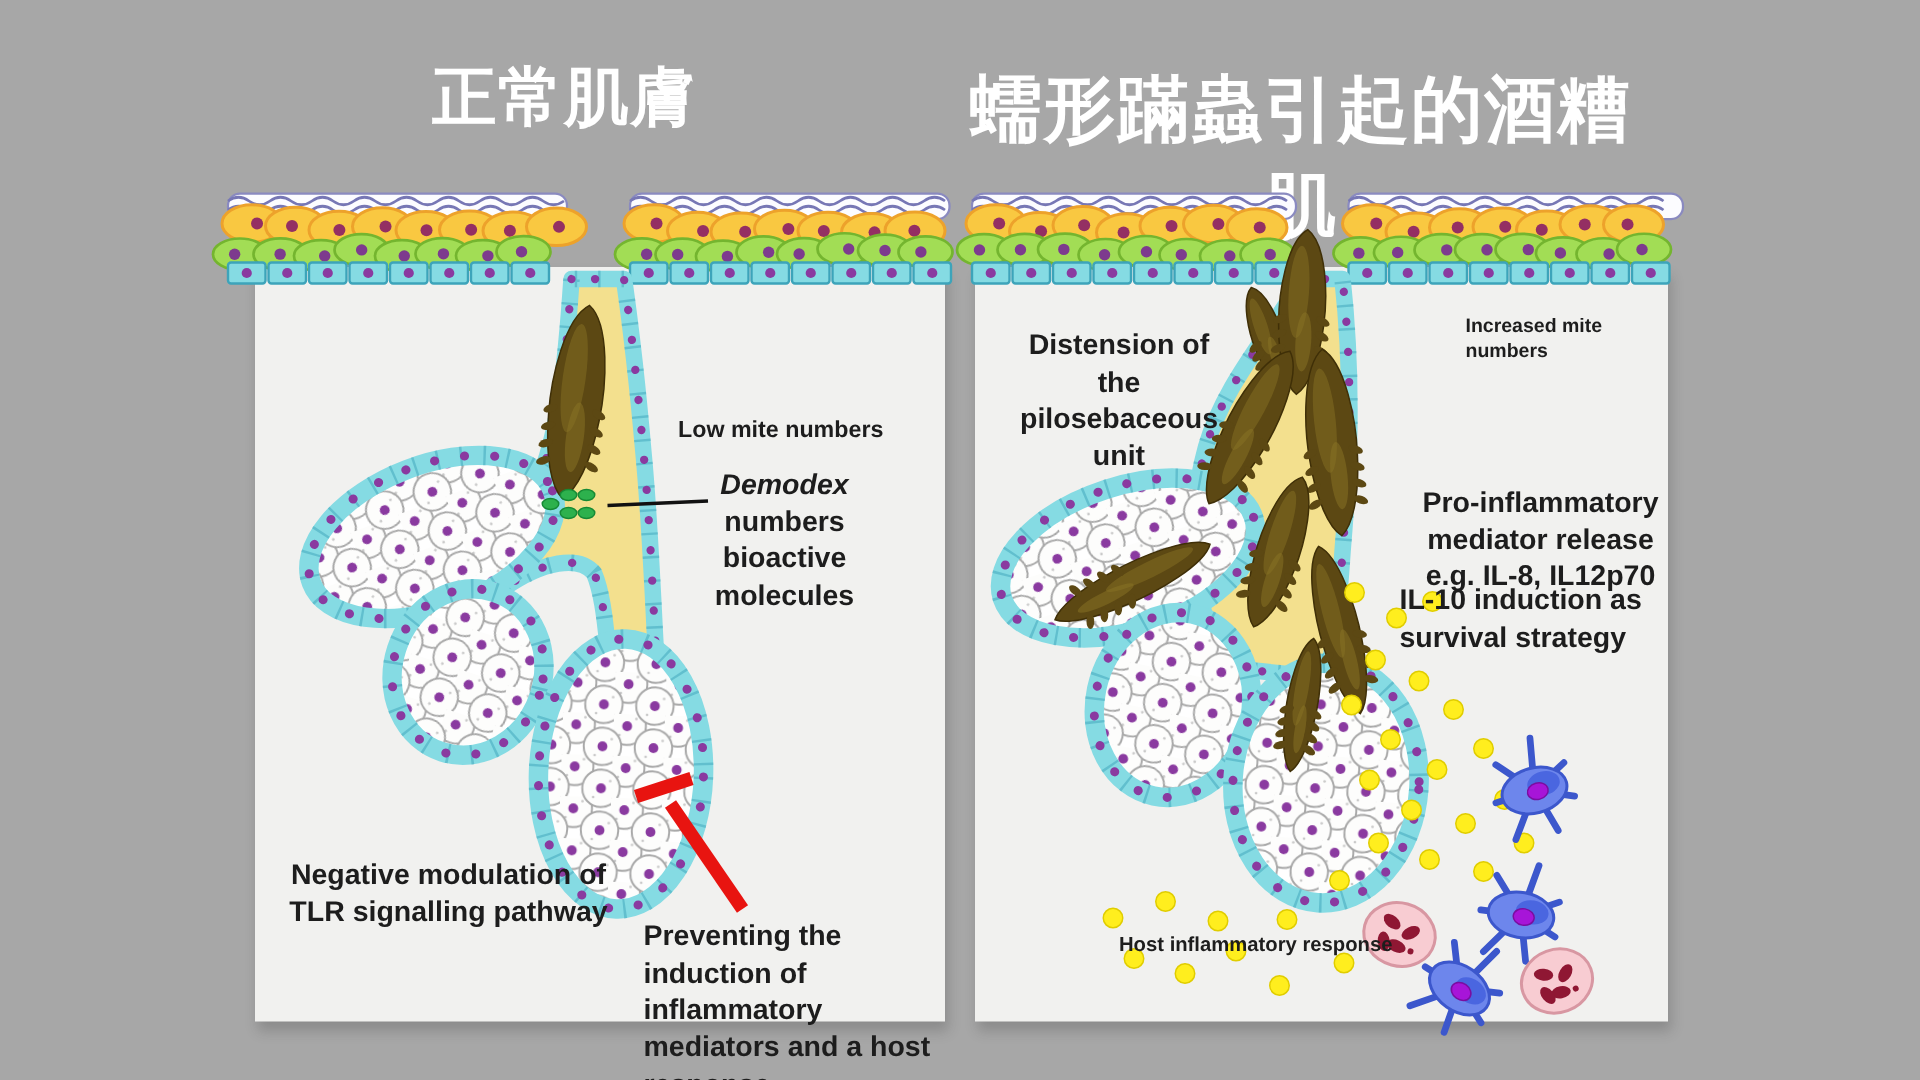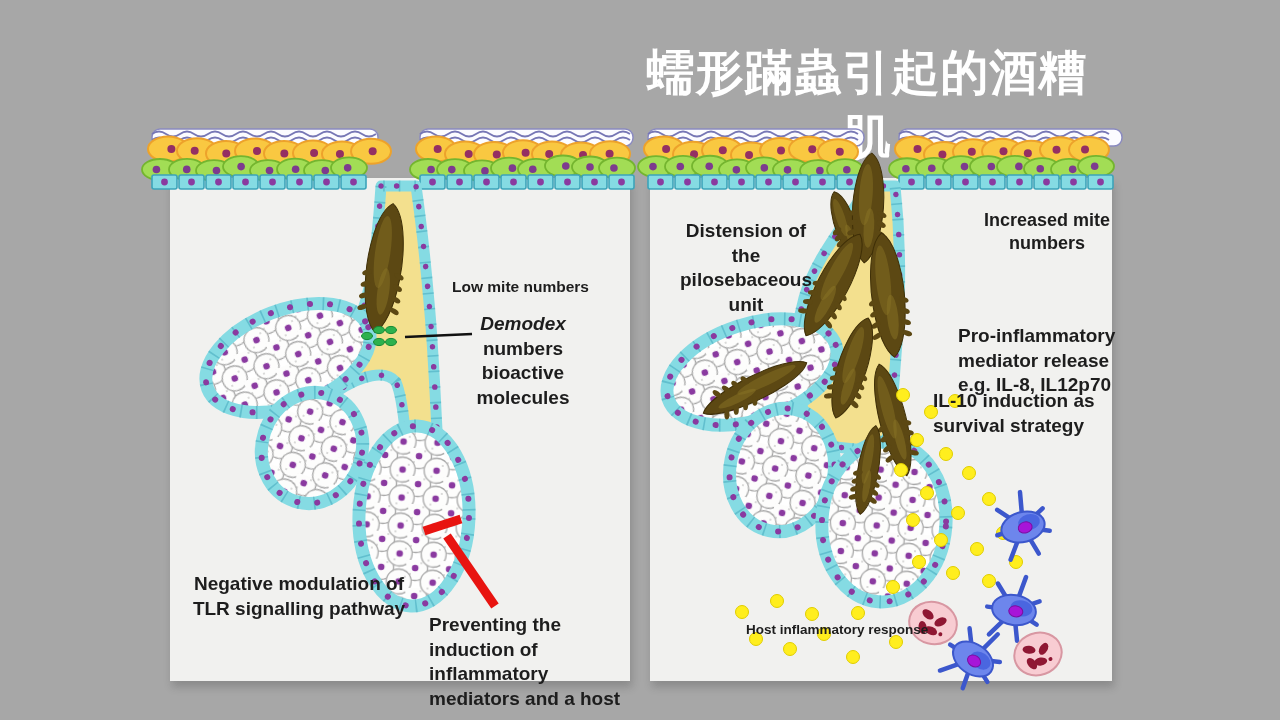--- a/index.html
+++ b/index.html
@@ -14,20 +14,21 @@
   .lbl{position:absolute;color:#1d1d1d;font-weight:700;font-size:19px;line-height:1.3;}
   .lbl .blk{display:block;}
   .italic{font-style:italic;}
   svg.art{position:absolute;overflow:visible;}
 </style>
 </head>
 <body>
 
 <div class="stage">
 
+  <div class="title" id="title-left" style="left:146px;top:36px;width:460px;font-size:43px;">正常肌膚</div>
   <div class="title" id="title-right" style="left:636px;top:41px;width:462px;font-size:48px;">蠕形蹣蟲引起的酒糟肌</div>
 
   <div class="panel" style="left:170px;top:178px;width:460px;height:503px;"></div>
   <div class="panel" style="left:650px;top:178px;width:462px;height:503px;"></div>
 
   <svg id="svg-left" class="art" style="left:140px;top:105px;" width="510" height="610" viewBox="140 105 510 610">
       <defs>
         <pattern id="cellsL" width="34" height="28" patternUnits="userSpaceOnUse">
           <rect width="34" height="28" fill="#ffffff"></rect>
           <circle cx="9" cy="8" r="12.5" fill="#fdfdfc" stroke="#a8a8a8" stroke-width="1.3"></circle>
@@ -509,23 +510,23 @@
     <span class="blk">numbers</span>
     <span class="blk">bioactive molecules</span>
   </div>
 
   <div class="lbl" style="left:186px;top:572px;width:226px;text-align:center;">Negative modulation of TLR signalling pathway</div>
 
   <div class="lbl" style="left:429px;top:613px;width:192px;">Preventing the induction of inflammatory mediators and a host response</div>
 
   <div class="lbl" style="left:670px;top:219px;width:152px;text-align:center;">Distension of the pilosebaceous unit</div>
 
-  <div class="lbl" style="left:977px;top:209px;width:140px;font-size:18px;text-align:center;">Increased mite numbers</div>
-
-  <div class="lbl" style="left:958px;top:324px;width:188px;text-align:left;">
+  <div class="lbl" style="left:977px;top:209px;width:140px;font-size:13px;">Increased mite numbers</div>
+
+  <div class="lbl" style="left:933px;top:324px;width:188px;text-align:center;">
     <span class="blk">Pro-inflammatory mediator release</span>
     <span class="blk">e.g. IL-8, IL12p70</span>
   </div>
 
   <div class="lbl" style="left:933px;top:389px;width:188px;text-align:left;">IL-10 induction as survival strategy</div>
 
   <div class="lbl" style="left:736px;top:621px;width:210px;font-size:13.5px;white-space:nowrap;padding-left:10px;">Host inflammatory response</div>
 </div>
 
 </body></html>

